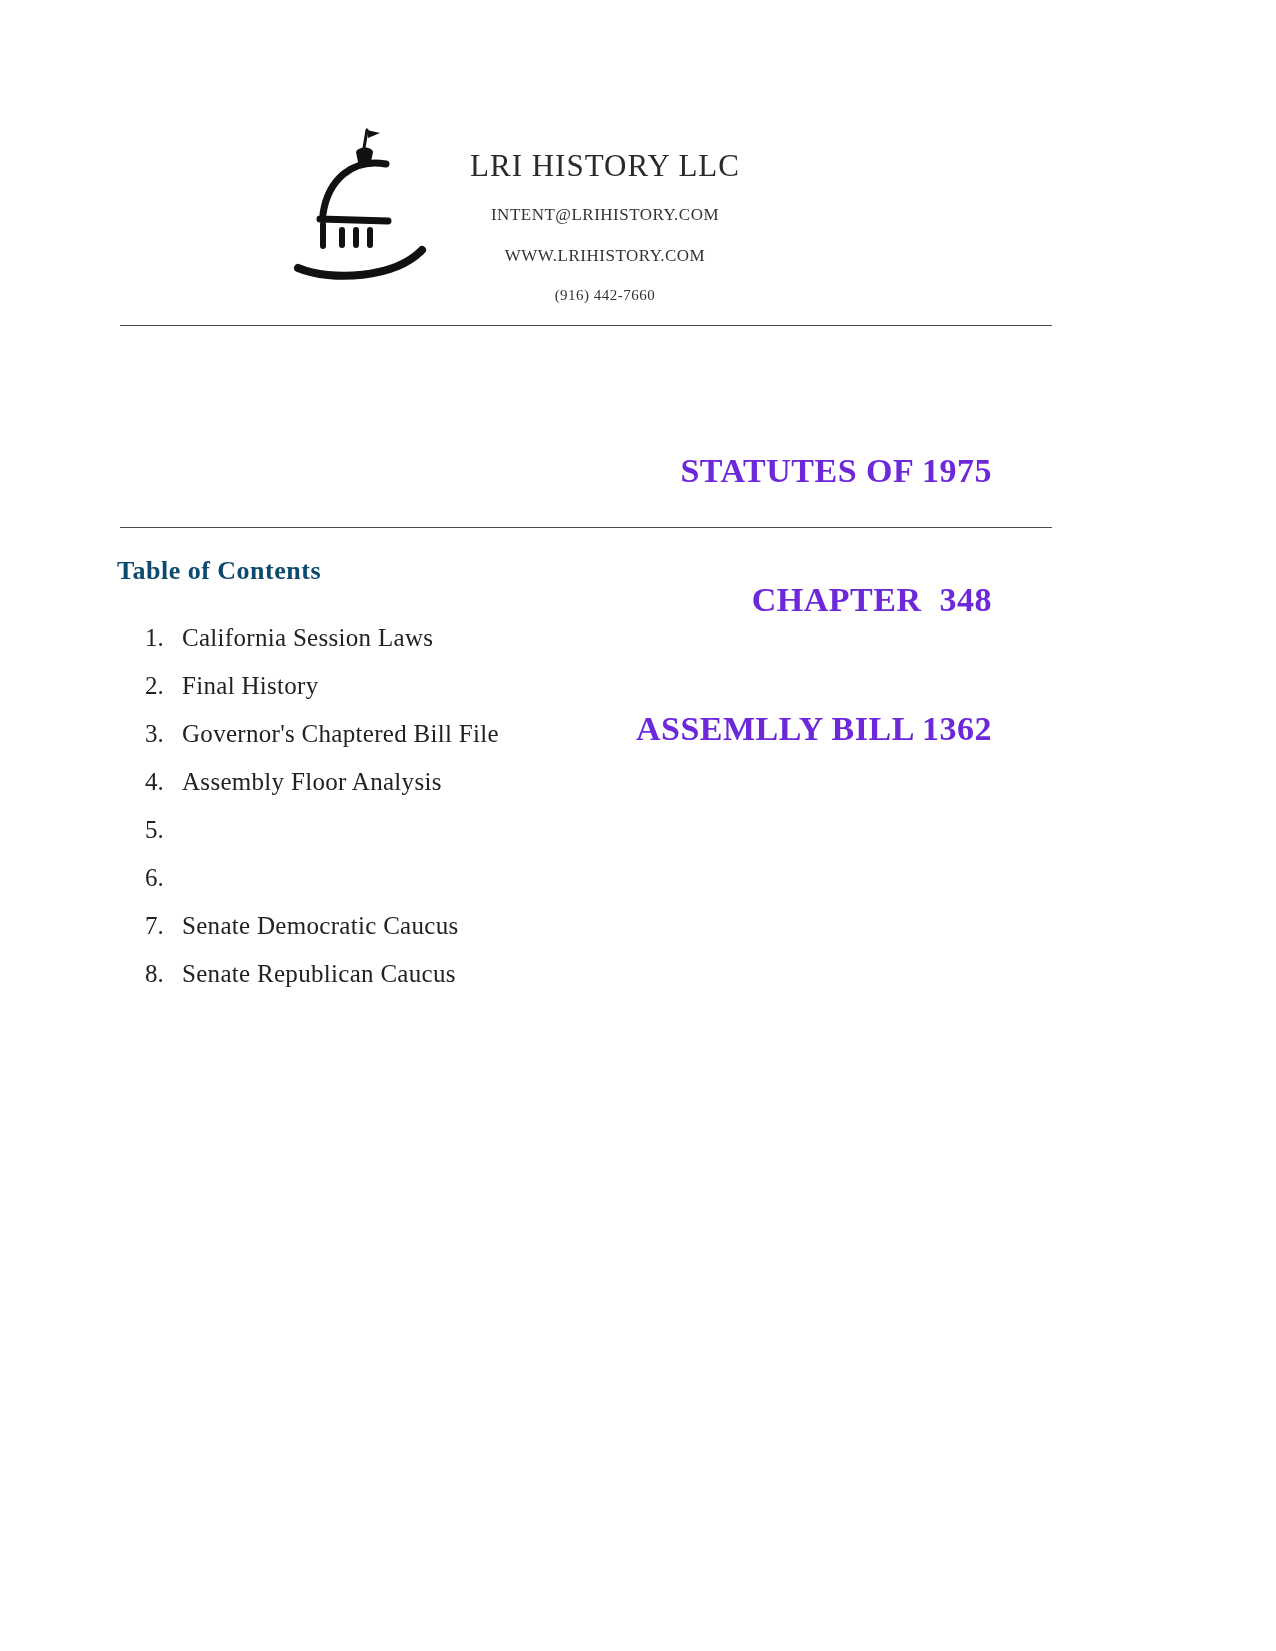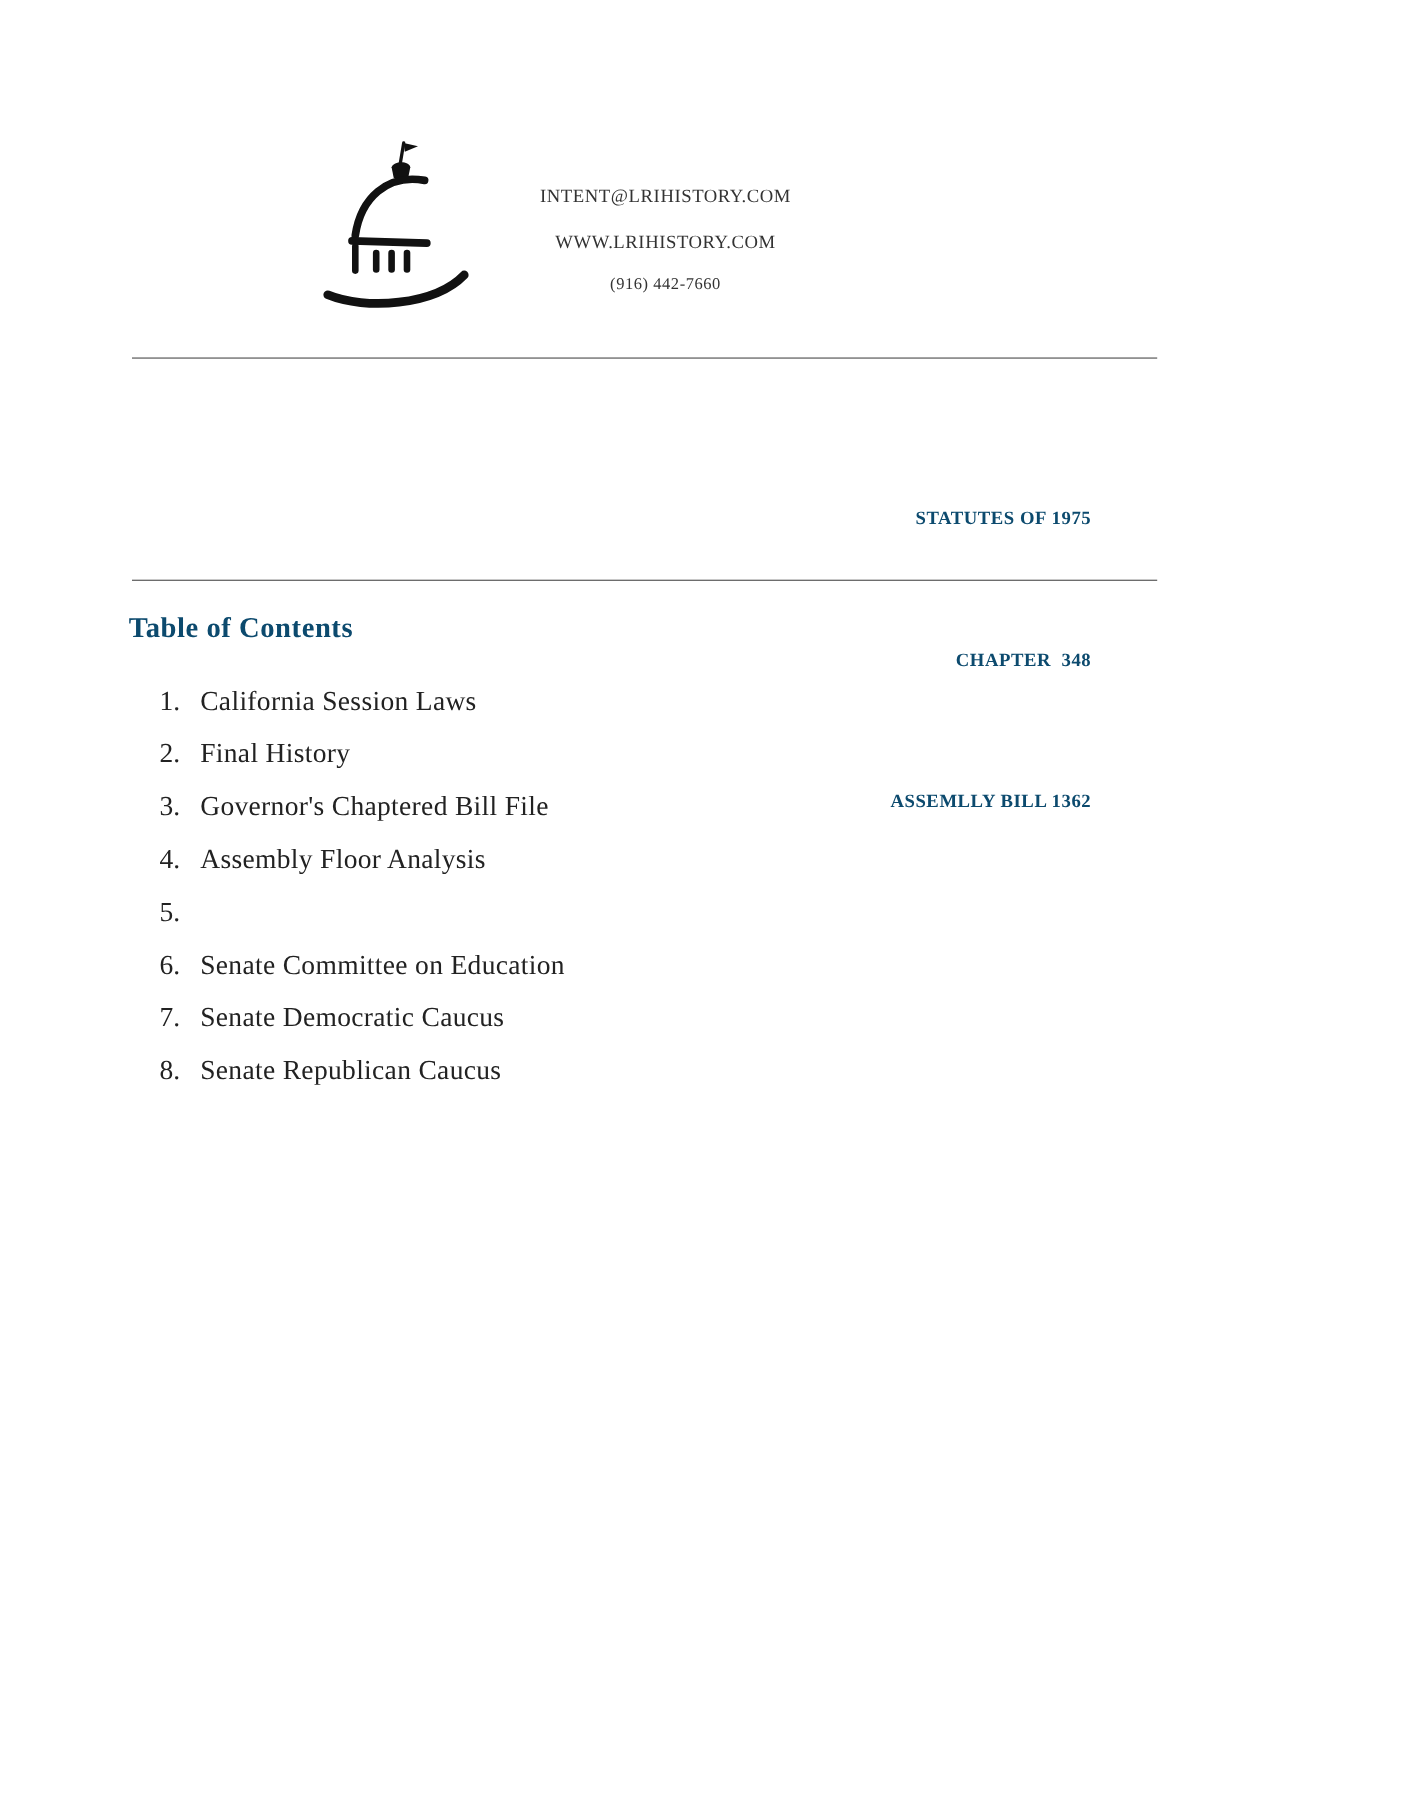--- a/index.html
+++ b/index.html
@@ -63,22 +63,22 @@
   .rule-1 { top: 325px; }
   .rule-2 { top: 527px; }
 
   
   .title-block {
     position: absolute;
     right: 284px;
     top: 363px;
     text-align: right;
     font-weight: bold;
-    font-size: 17px;
-    color: #0c4a6e;
+    font-size: 34px;
+    color: #6d28d9;
     line-height: 43px;
     letter-spacing: 0.5px;
     white-space: pre;
   }
 
   
   .toc-heading {
     position: absolute;
     left: 117px;
     top: 556px;
@@ -131,20 +131,21 @@
 
       <path d="M52 108 L 52 123" stroke="#111" stroke-width="6" stroke-linecap="round"></path>
       <path d="M66 108 L 66 123" stroke="#111" stroke-width="6" stroke-linecap="round"></path>
       <path d="M80 108 L 80 123" stroke="#111" stroke-width="6" stroke-linecap="round"></path>
 
       <path d="M8 146 C 42 160, 105 156, 132 128" stroke="#111" stroke-width="8" stroke-linecap="round"></path>
     </svg>
   </div>
 
   <div class="contact-block">
+    <div class="company-name">LRI HISTORY LLC</div>
     <div class="contact-line">INTENT@LRIHISTORY.COM</div>
     <div class="contact-line">WWW.LRIHISTORY.COM</div>
     <div class="contact-line phone">(916) 442-7660</div>
   </div>
 
   <div class="rule rule-1"></div>
   <div class="rule rule-2"></div>
 
   <div class="title-block">
     <div>STATUTES OF 1975</div>
@@ -169,21 +170,20 @@
     </div>
     <div class="toc-item">
       <span class="num">4.</span>
       <span class="label">Assembly Floor Analysis</span>
     </div>
     <div class="toc-item">
       <span class="num">5.</span>
     </div>
     <div class="toc-item">
       <span class="num">6.</span>
-      <span class="label">Senate Committee on Education</span>
     </div>
     <div class="toc-item">
       <span class="num">7.</span>
       <span class="label">Senate Democratic Caucus</span>
     </div>
     <div class="toc-item">
       <span class="num">8.</span>
       <span class="label">Senate Republican Caucus</span>
     </div>
   </div>

